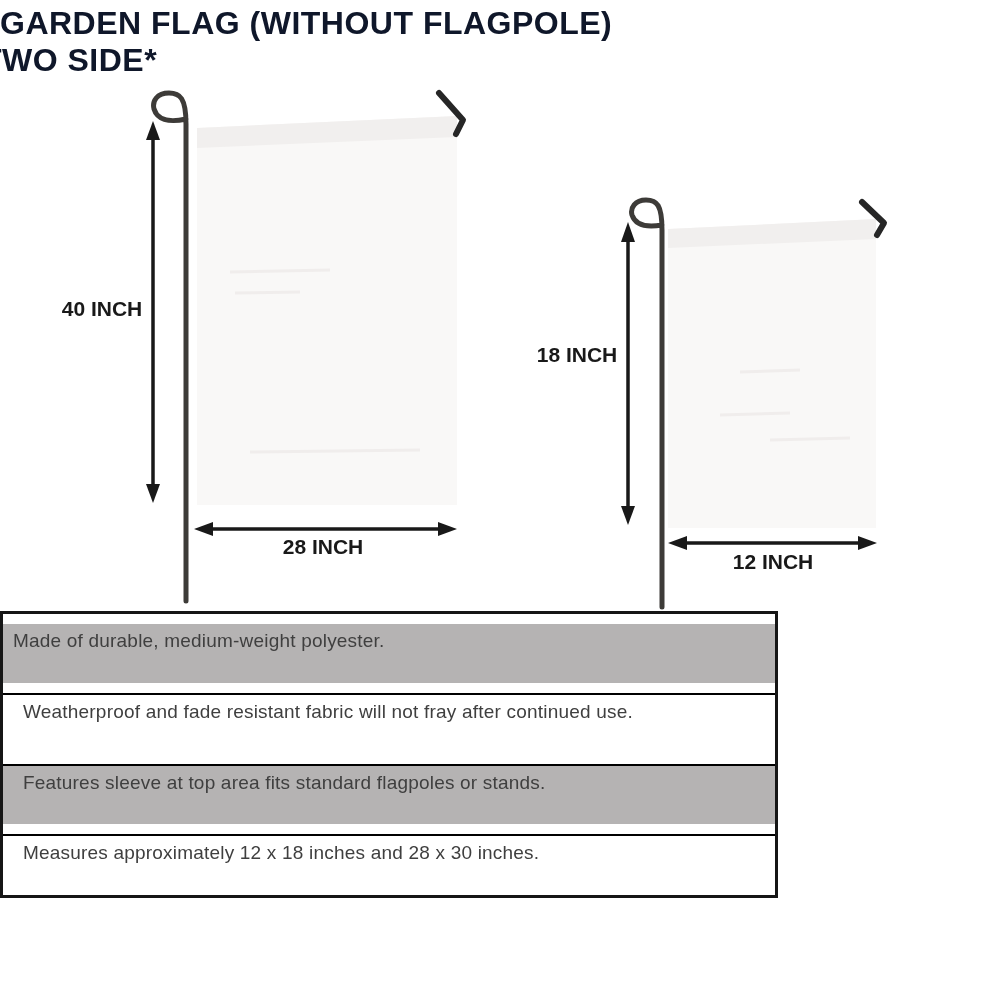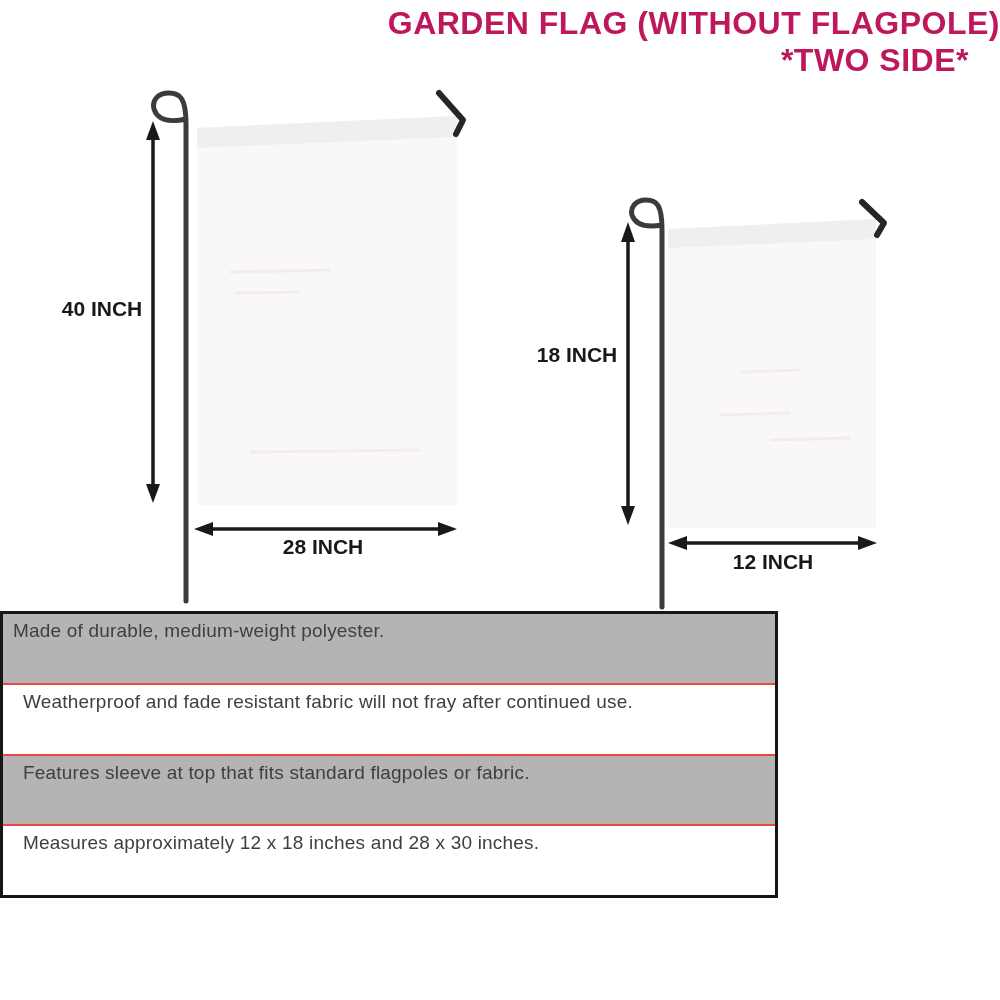--- a/index.html
+++ b/index.html
@@ -7,21 +7,21 @@
   body {
     width: 1000px; height: 1000px;
     position: relative;
     font-family: "Liberation Sans", sans-serif;
     overflow: hidden;
   }
 
   
   .title-wrap {
     position: absolute; top: 4px; left: 0; width: 1000px;
-    text-align: right; color: #be185d;
+    text-align: left; color: #0f172a;
   }
   .title-line1 {
     font-size: 32px; font-weight: 900; letter-spacing: 0.5px;
     line-height: 38px;
   }
   .title-line2 {
     font-size: 32px; font-weight: 900; letter-spacing: 0.5px;
     line-height: 36px;
     position: relative; left: -31px;
   }
@@ -40,22 +40,23 @@
     border: 3px solid #161616;
     display: flex; flex-direction: column;
     background: #ffffff;
   }
   .feature-row {
     flex: 1 1 0;
     display: flex; align-items: flex-start;
     padding: 6px 0 0 10px;
     font-size: 19px; color: #3f3f3f;
     letter-spacing: 0.2px;
+    margin-top: 10px;
   }
-  .feature-row + .feature-row { border-top: 2px solid #ef4444; padding-left: 20px; }
+  .feature-row + .feature-row { border-top: 2px solid #000000; padding-left: 20px; }
   .feature-row.shaded { background: #b5b3b3; }
   .feature-row.plain { background: #ffffff; }
 </style>
 </head>
 <body>
 
 <div class="title-wrap">
   <div class="title-line1">GARDEN FLAG (WITHOUT FLAGPOLE)</div>
   <div class="title-line2">*TWO SIDE*</div>
 </div>
@@ -126,18 +127,18 @@
 </svg>
 
 <div class="features-panel">
   <div class="feature-row shaded">
     <span>Made of durable, medium-weight polyester.</span>
   </div>
   <div class="feature-row plain">
     <span>Weatherproof and fade resistant fabric will not fray after continued use.</span>
   </div>
   <div class="feature-row shaded">
-    <span>Features sleeve at top that fits standard flagpoles or fabric.</span>
+    <span>Features sleeve at top area fits standard flagpoles or stands.</span>
   </div>
   <div class="feature-row plain">
     <span>Measures approximately 12 x 18 inches and 28 x 30 inches.</span>
   </div>
 </div>
 
 </body></html>

